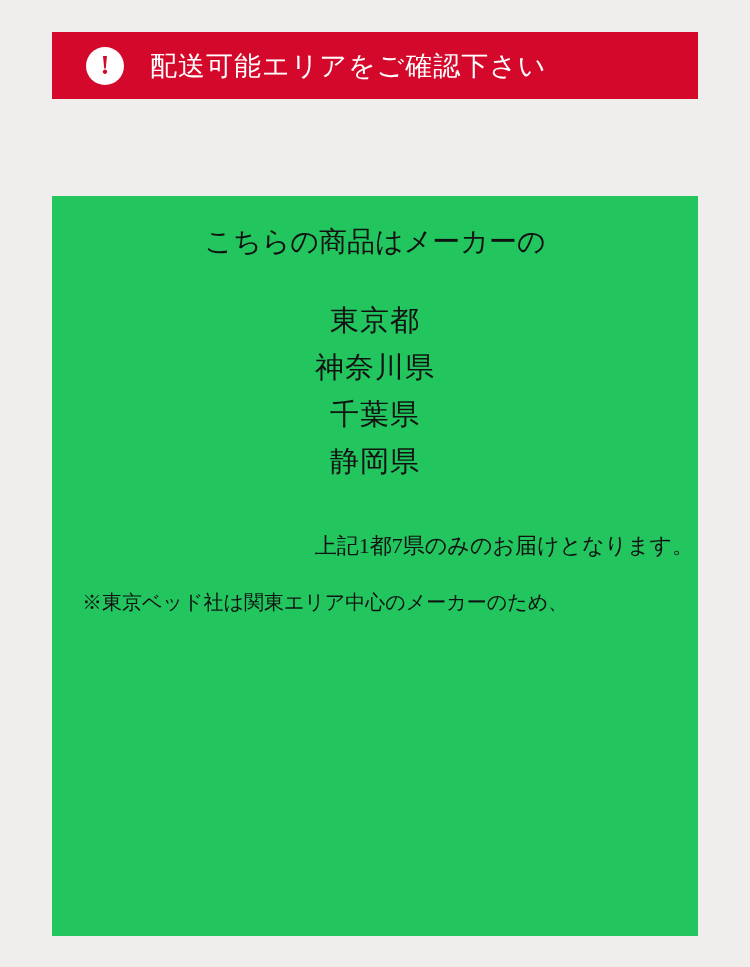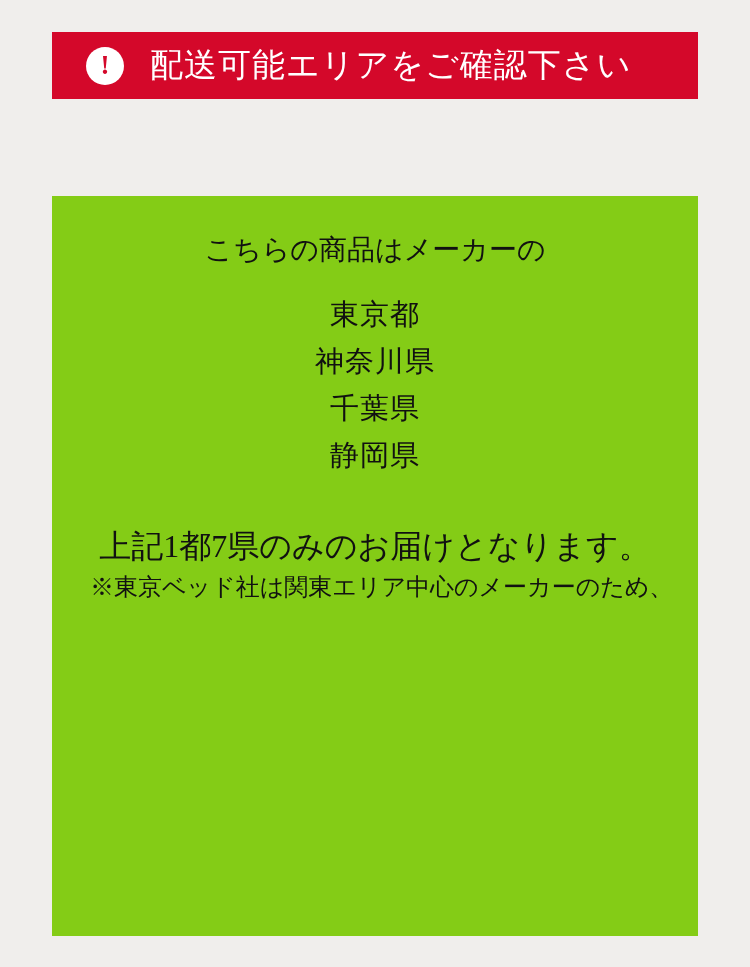--- a/index.html
+++ b/index.html
@@ -50,74 +50,75 @@
     height: 38px;
     line-height: 37px;
     text-align: center;
     color: #d4082a;
     font-family: "Liberation Serif", serif;
     font-size: 27px;
     font-weight: bold;
   }
   .banner-title {
     color: #ffffff;
-    font-size: 33px;
+    font-size: 27px;
     letter-spacing: 1px;
     font-family: "Liberation Serif", "DejaVu Serif", serif;
     white-space: nowrap;
   }
 
   
   .card {
     position: absolute;
     left: 52px;
     top: 196px;
     width: 646px;
     height: 740px;
-    background: #84cc16;
+    background: #22c55e;
     box-sizing: border-box;
-    padding: 12px;
+    padding: 4px;
   }
 
   .intro {
     text-align: center;
     color: #111111;
     font-size: 28px;
     line-height: 1.55;
     padding-top: 20px;
   }
   .intro .line {
     display: block;
     white-space: nowrap;
   }
 
   .regions {
-    margin-top: 20px;
+    margin-top: 34px;
     text-align: center;
   }
   .region {
     display: block;
     font-size: 29px;
     color: #111111;
     line-height: 1.62;
     letter-spacing: 1px;
   }
 
   .summary {
     margin-top: 46px;
-    text-align: center;
-    font-size: 32px;
+    text-align: right;
+    font-size: 22px;
     color: #111111;
     white-space: nowrap;
   }
 
   .note {
+    margin-top: 26px;
     padding-left: 26px;
     padding-right: 18px;
-    font-size: 24px;
+    font-size: 20px;
     color: #111111;
     line-height: 1.55;
   }
   .note .line {
     display: block;
     white-space: nowrap;
   }
 </style>
 </head>
 <body>

